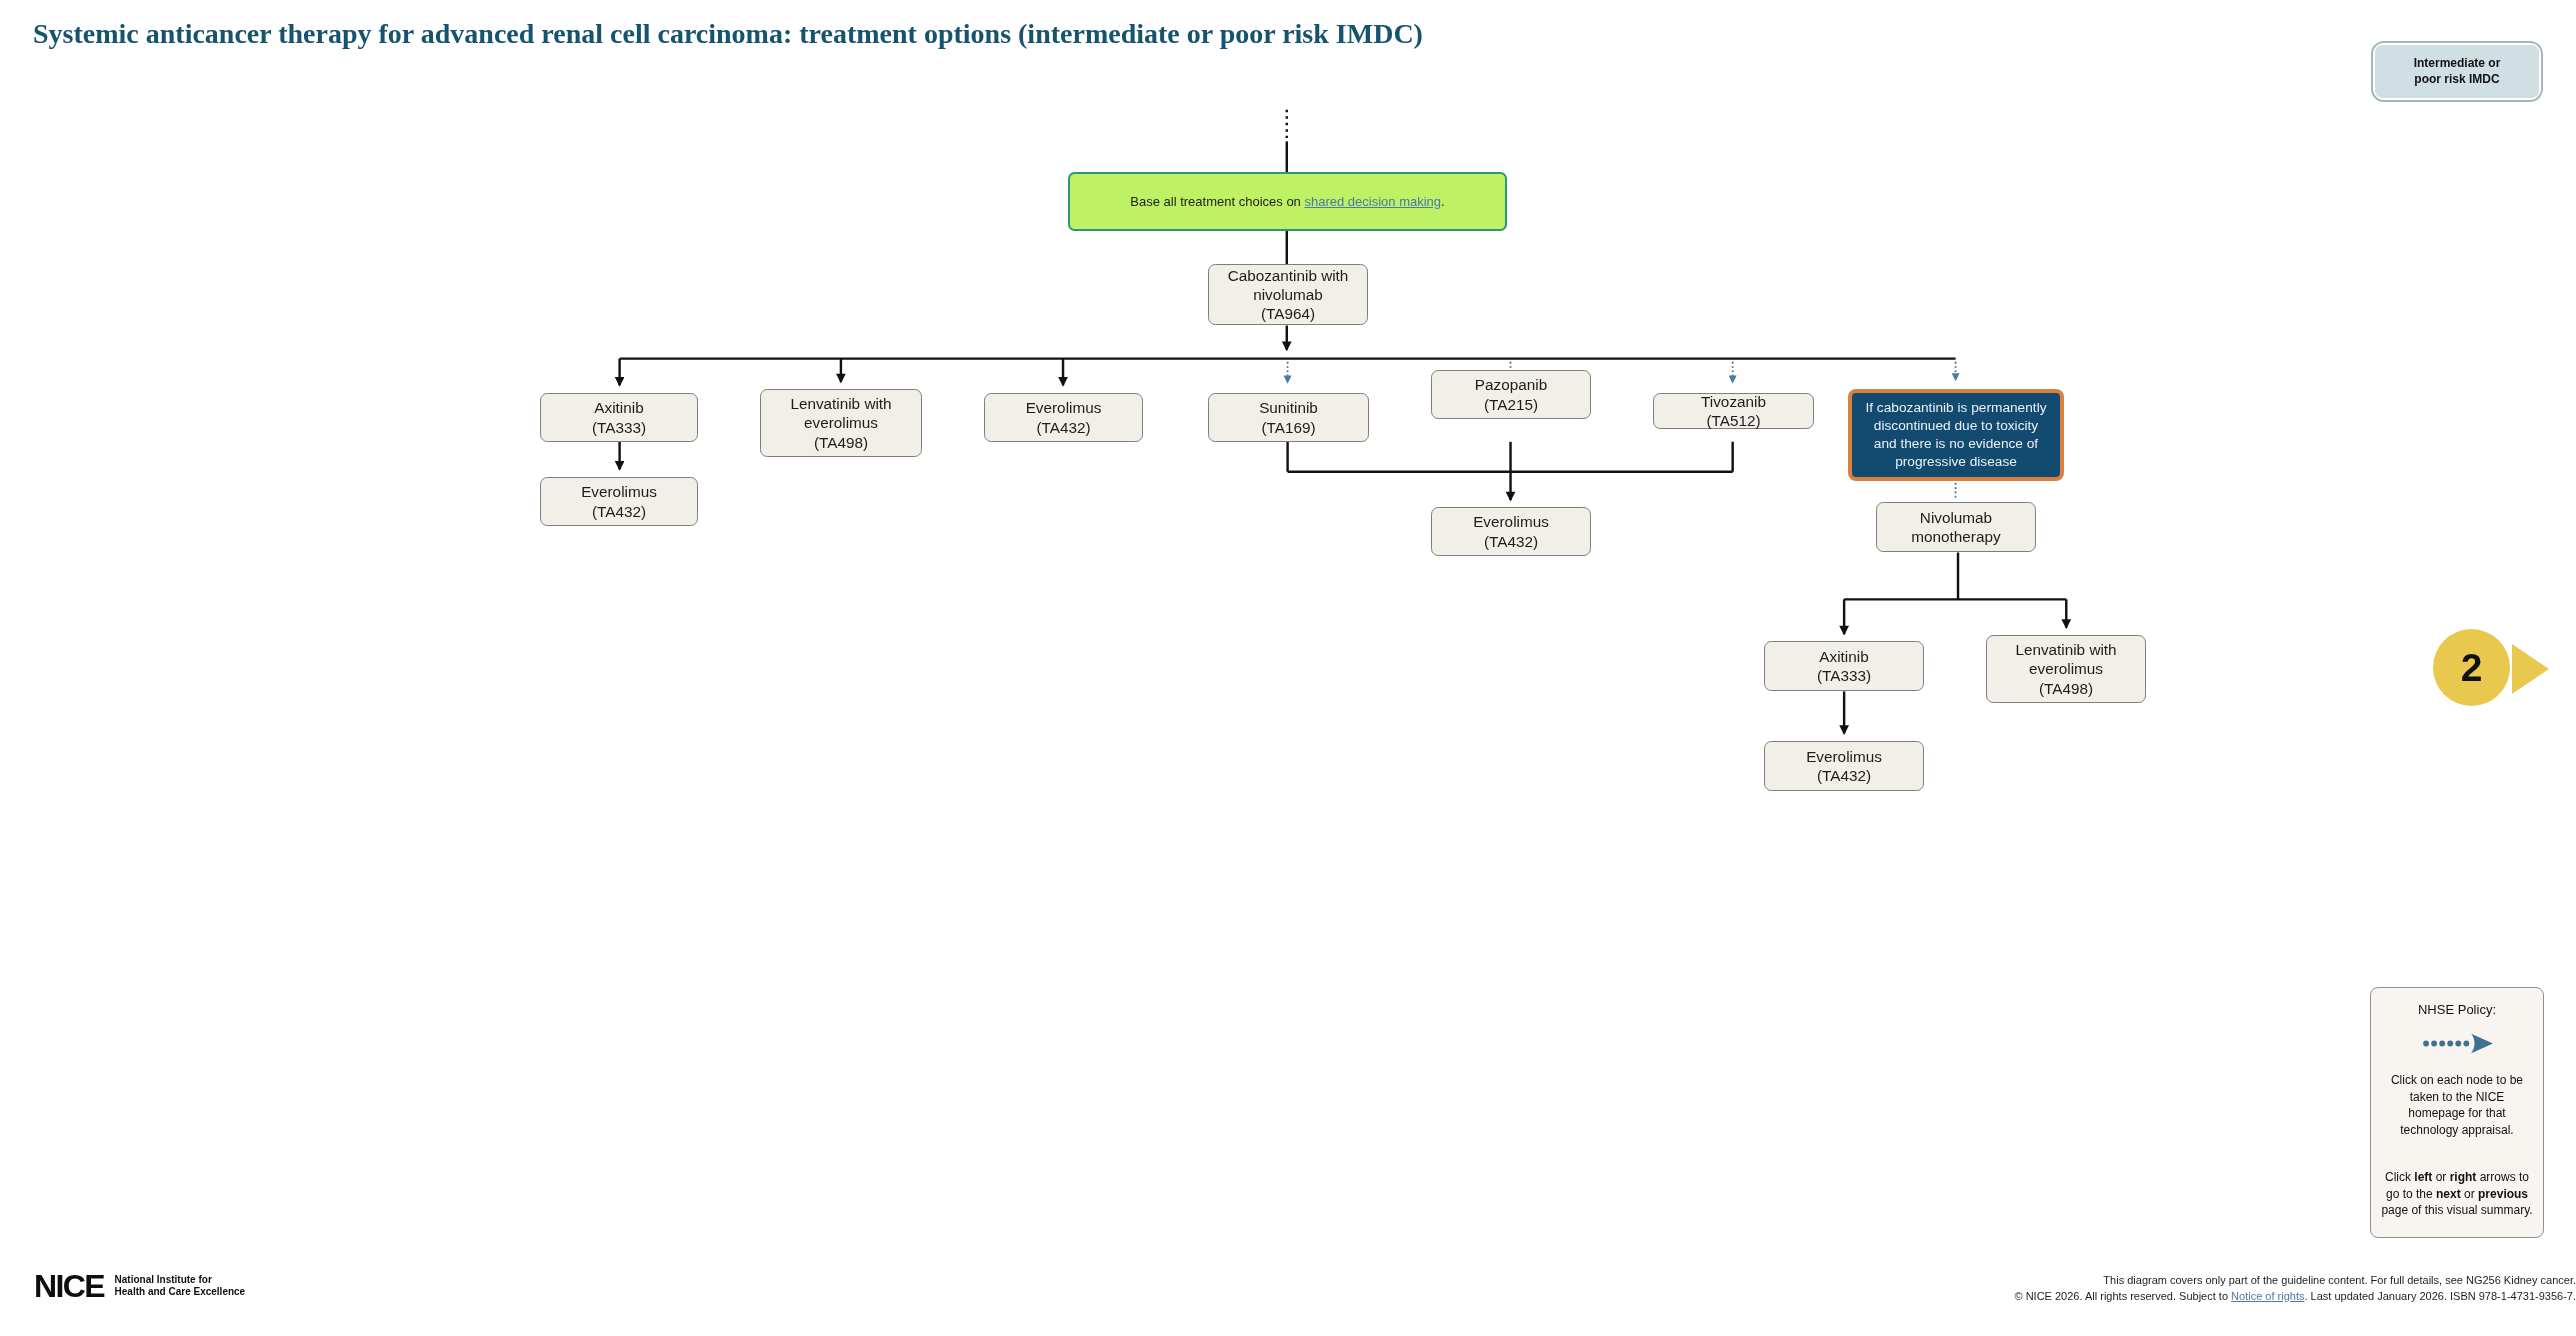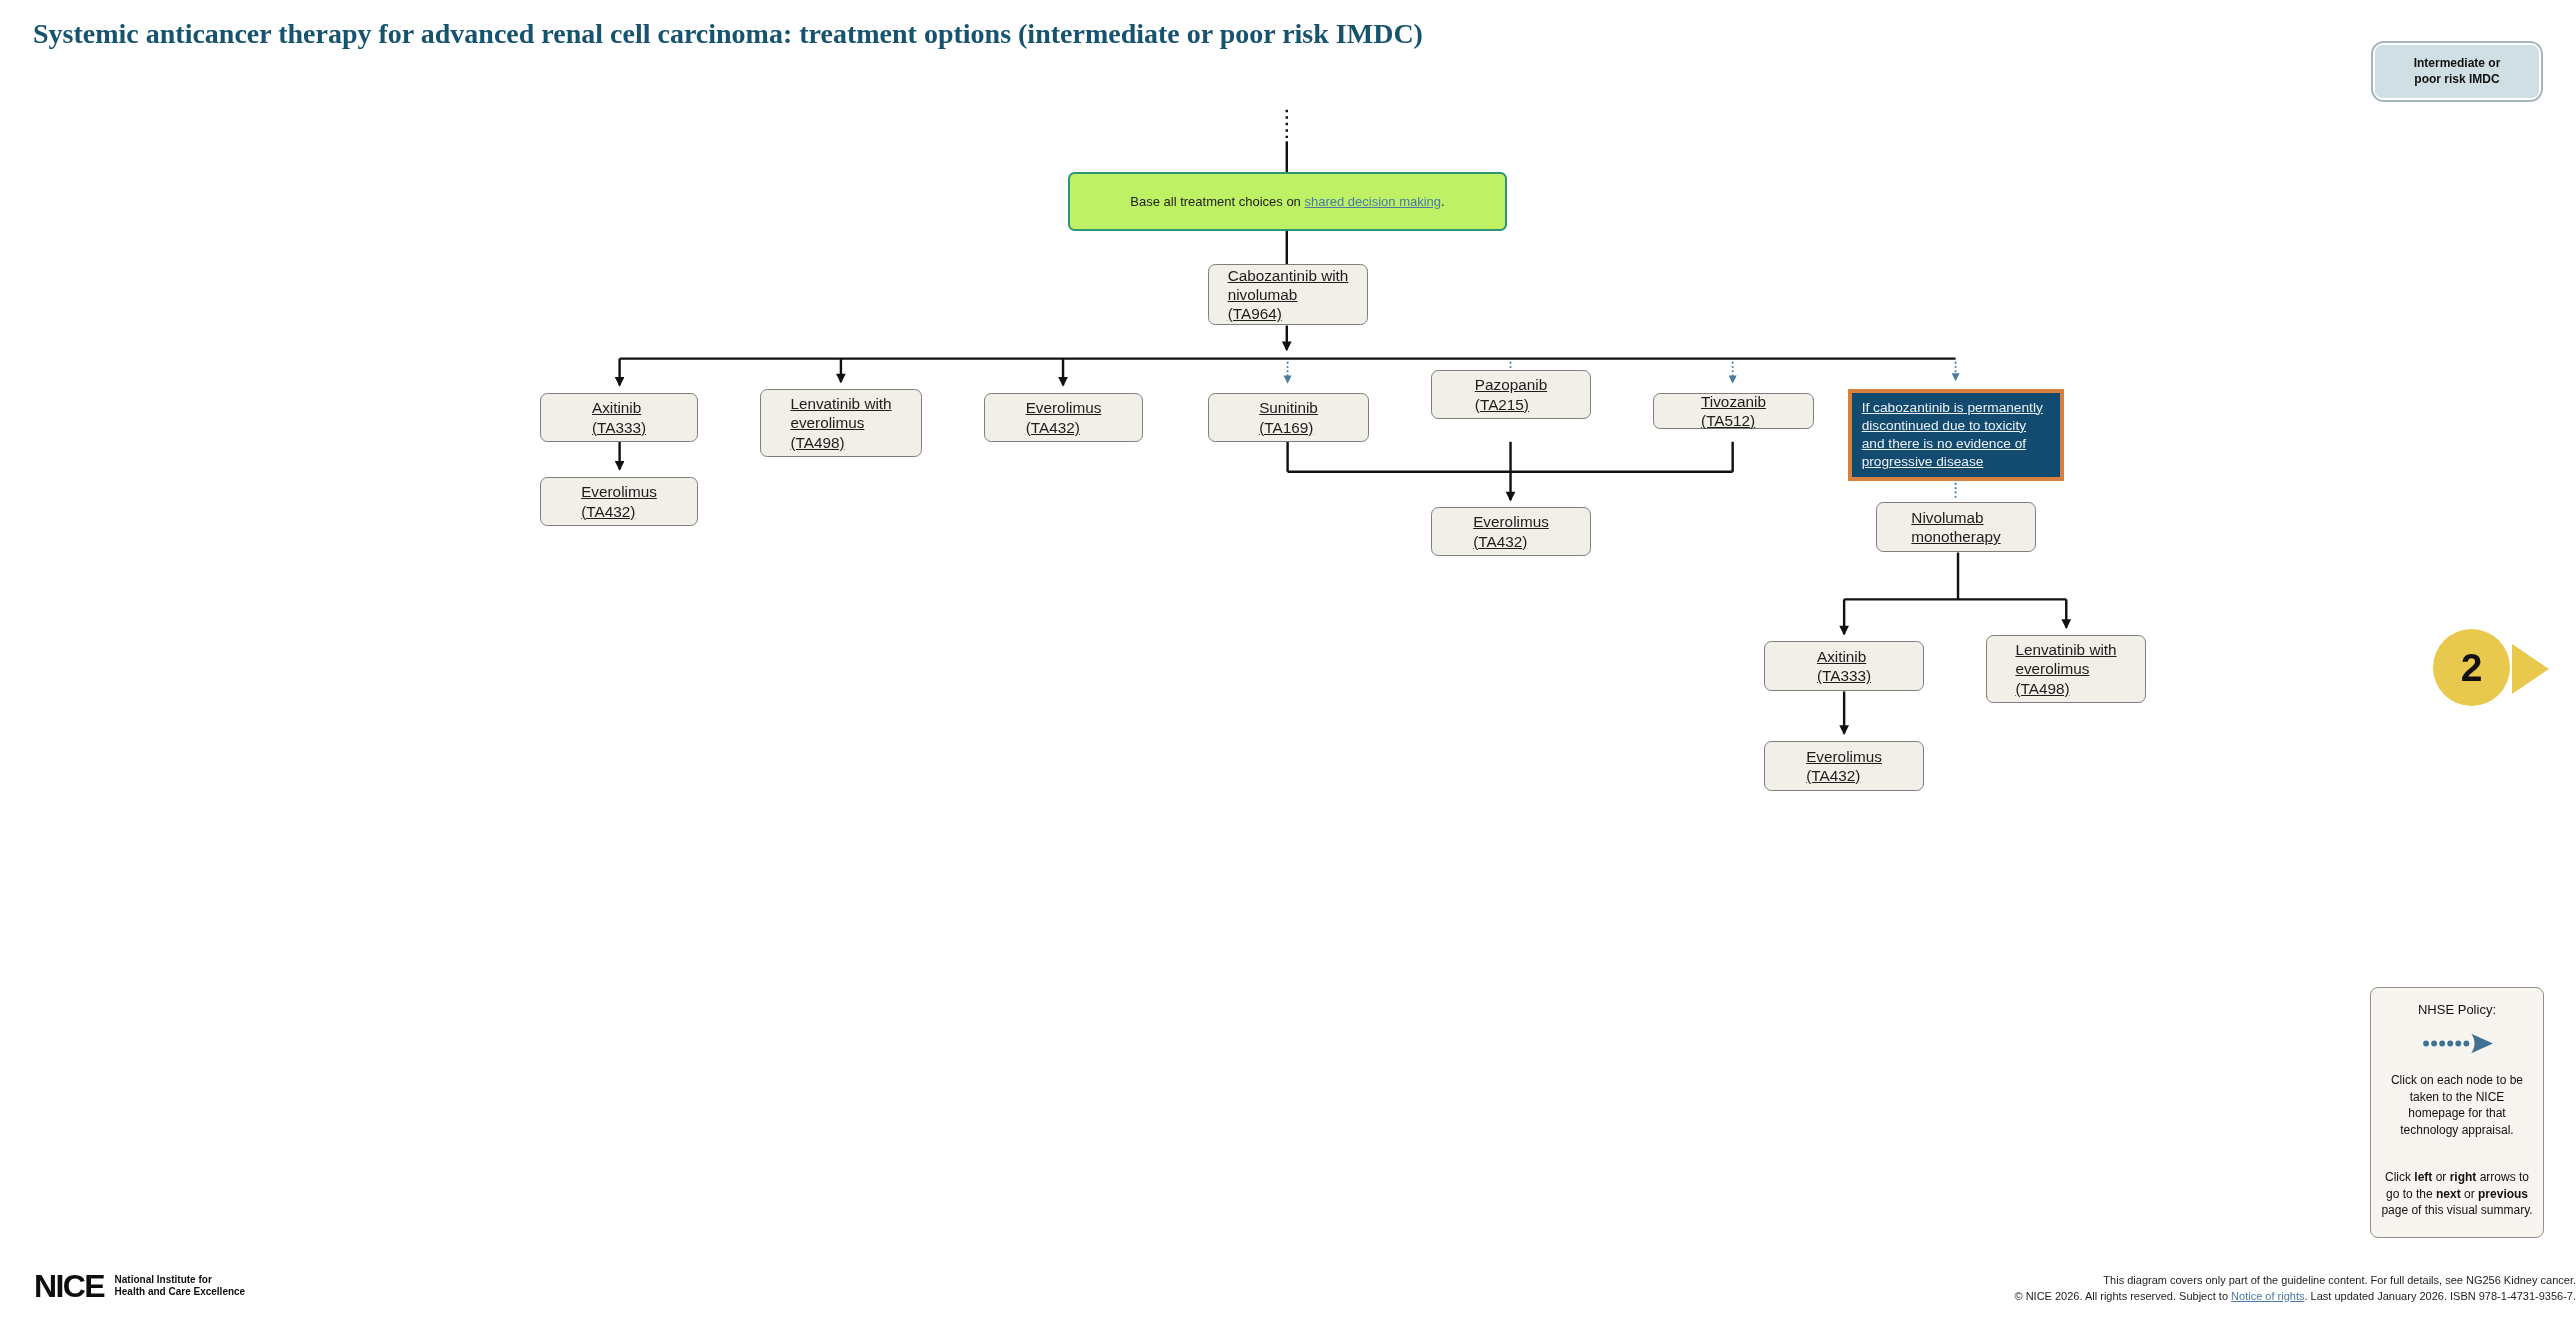--- a/index.html
+++ b/index.html
@@ -12,23 +12,23 @@
 
   
   .badge-outer{position:absolute;left:2371px;top:41px;width:172px;height:61px;box-sizing:border-box;
     border:2.4px solid #A6B5BB;border-radius:13px;background:#ffffff;display:flex;}
   .badge-inner{flex:1;margin:2.4px;background:#CFDFE3;border-radius:7.3px;display:flex;
     align-items:center;justify-content:center;text-align:center;font-size:12px;font-weight:bold;
     line-height:1.3;color:#111;white-space:pre-line;}
 
   
   .node{position:absolute;box-sizing:border-box;background:#F2EEE8;border:1.6px solid #7E7E7E;
-    border-radius:7.3px;display:flex;align-items:center;justify-content:center;text-align:left;
-    font-size:15.3px;line-height:1.26;color:#1d1d1b;white-space:pre-line;z-index:2;text-decoration:underline;}
-  .node.dark{background:#134A70;border:4px solid #D8813E;border-radius:0;color:#EDF2F6;
+    border-radius:7.3px;display:flex;align-items:center;justify-content:center;text-align:center;
+    font-size:15.3px;line-height:1.26;color:#1d1d1b;white-space:pre-line;z-index:2;}
+  .node.dark{background:#134A70;border:4px solid #D8813E;border-radius:8px;color:#EDF2F6;
     font-size:13.7px;line-height:1.33;white-space:normal;padding:3.2px 9.7px;}
   .note{position:absolute;left:1068px;top:172px;width:439px;height:59px;box-sizing:border-box;
     background:#bef264;border:2.4px solid #2E9577;border-radius:6.5px;display:flex;flex-direction:column;
     align-items:center;justify-content:center;text-align:center;font-size:13px;line-height:1.32;
     color:#222;z-index:2;}
   .note a,.link{color:#4A7AA8;text-decoration:underline;cursor:pointer;}
 
   svg.connectors{position:absolute;left:0;top:0;z-index:1;}
 
   

